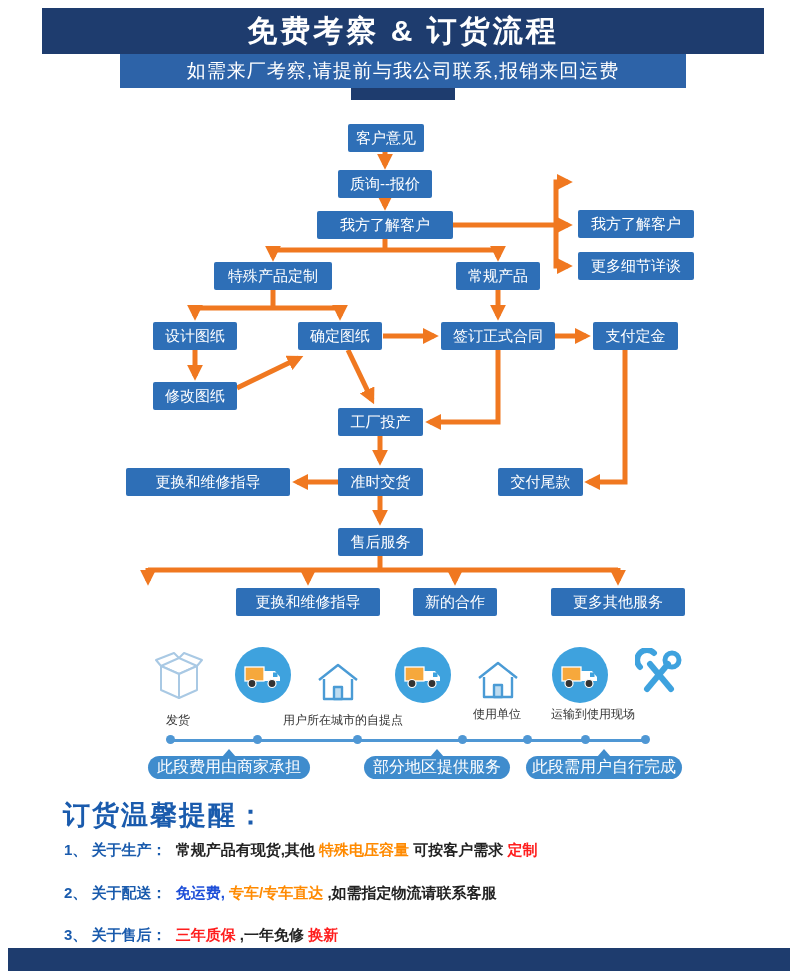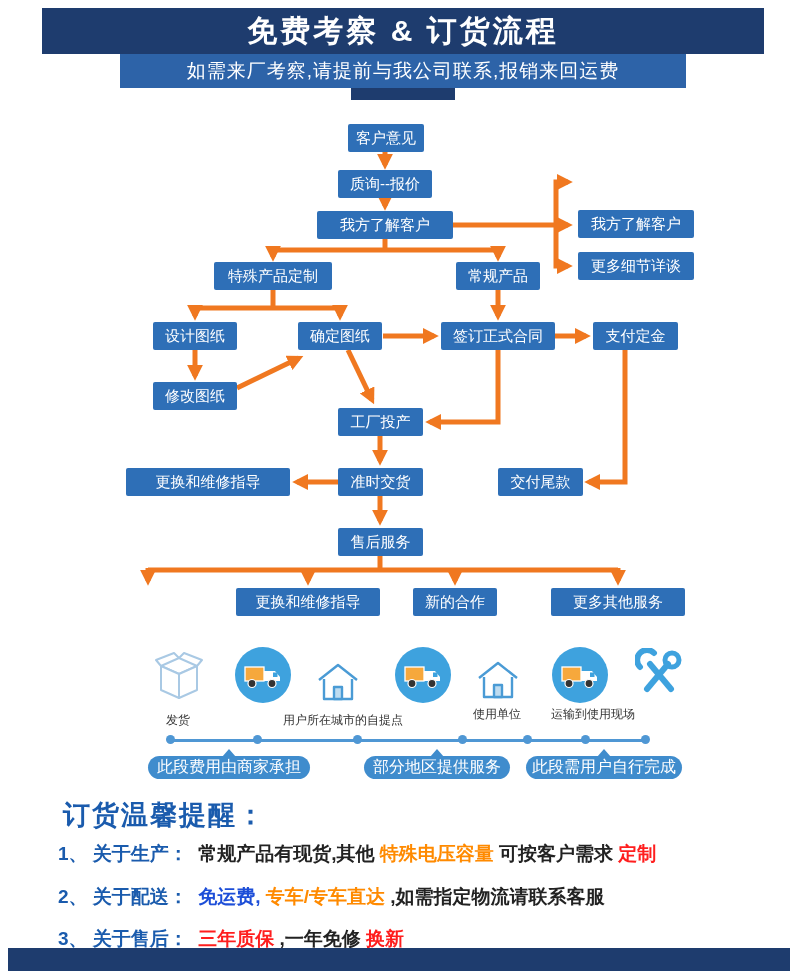--- a/index.html
+++ b/index.html
@@ -30,21 +30,21 @@
   .dot{position:absolute;top:95px;width:9px;height:9px;border-radius:50%;background:#4f97d4;}
   .pill{position:absolute;top:116px;height:23px;background:#3f8ccd;color:#fff;font-size:16px;
         border-radius:12px;display:flex;align-items:center;justify-content:center;white-space:nowrap;}
   .pill::before{content:"";position:absolute;top:-7px;left:50%;margin-left:-7px;
         border-left:7px solid transparent;border-right:7px solid transparent;
         border-bottom:8px solid #3f8ccd;}
 
   
   .notes{position:absolute;left:0;top:795px;width:772px;height:153px;}
   .ntitle{position:absolute;left:55px;top:2px;font-size:27px;font-weight:bold;color:#1a5bad;letter-spacing:2px;}
-  .nline{position:absolute;left:50px;font-size:19px;font-weight:bold;white-space:nowrap;color:#222;}
+  .nline{position:absolute;left:56px;font-size:15px;font-weight:bold;white-space:nowrap;color:#222;}
   .nnum,.nlabel{color:#1a5bad;}
   .nlabel{margin-right:5px;}
 
   .bottom-bar{position:absolute;left:0;bottom:0;width:790px;height:23px;background:#1e3c6e;}
 </style>
 </head>
 <body>
 
 <div class="page">
 

